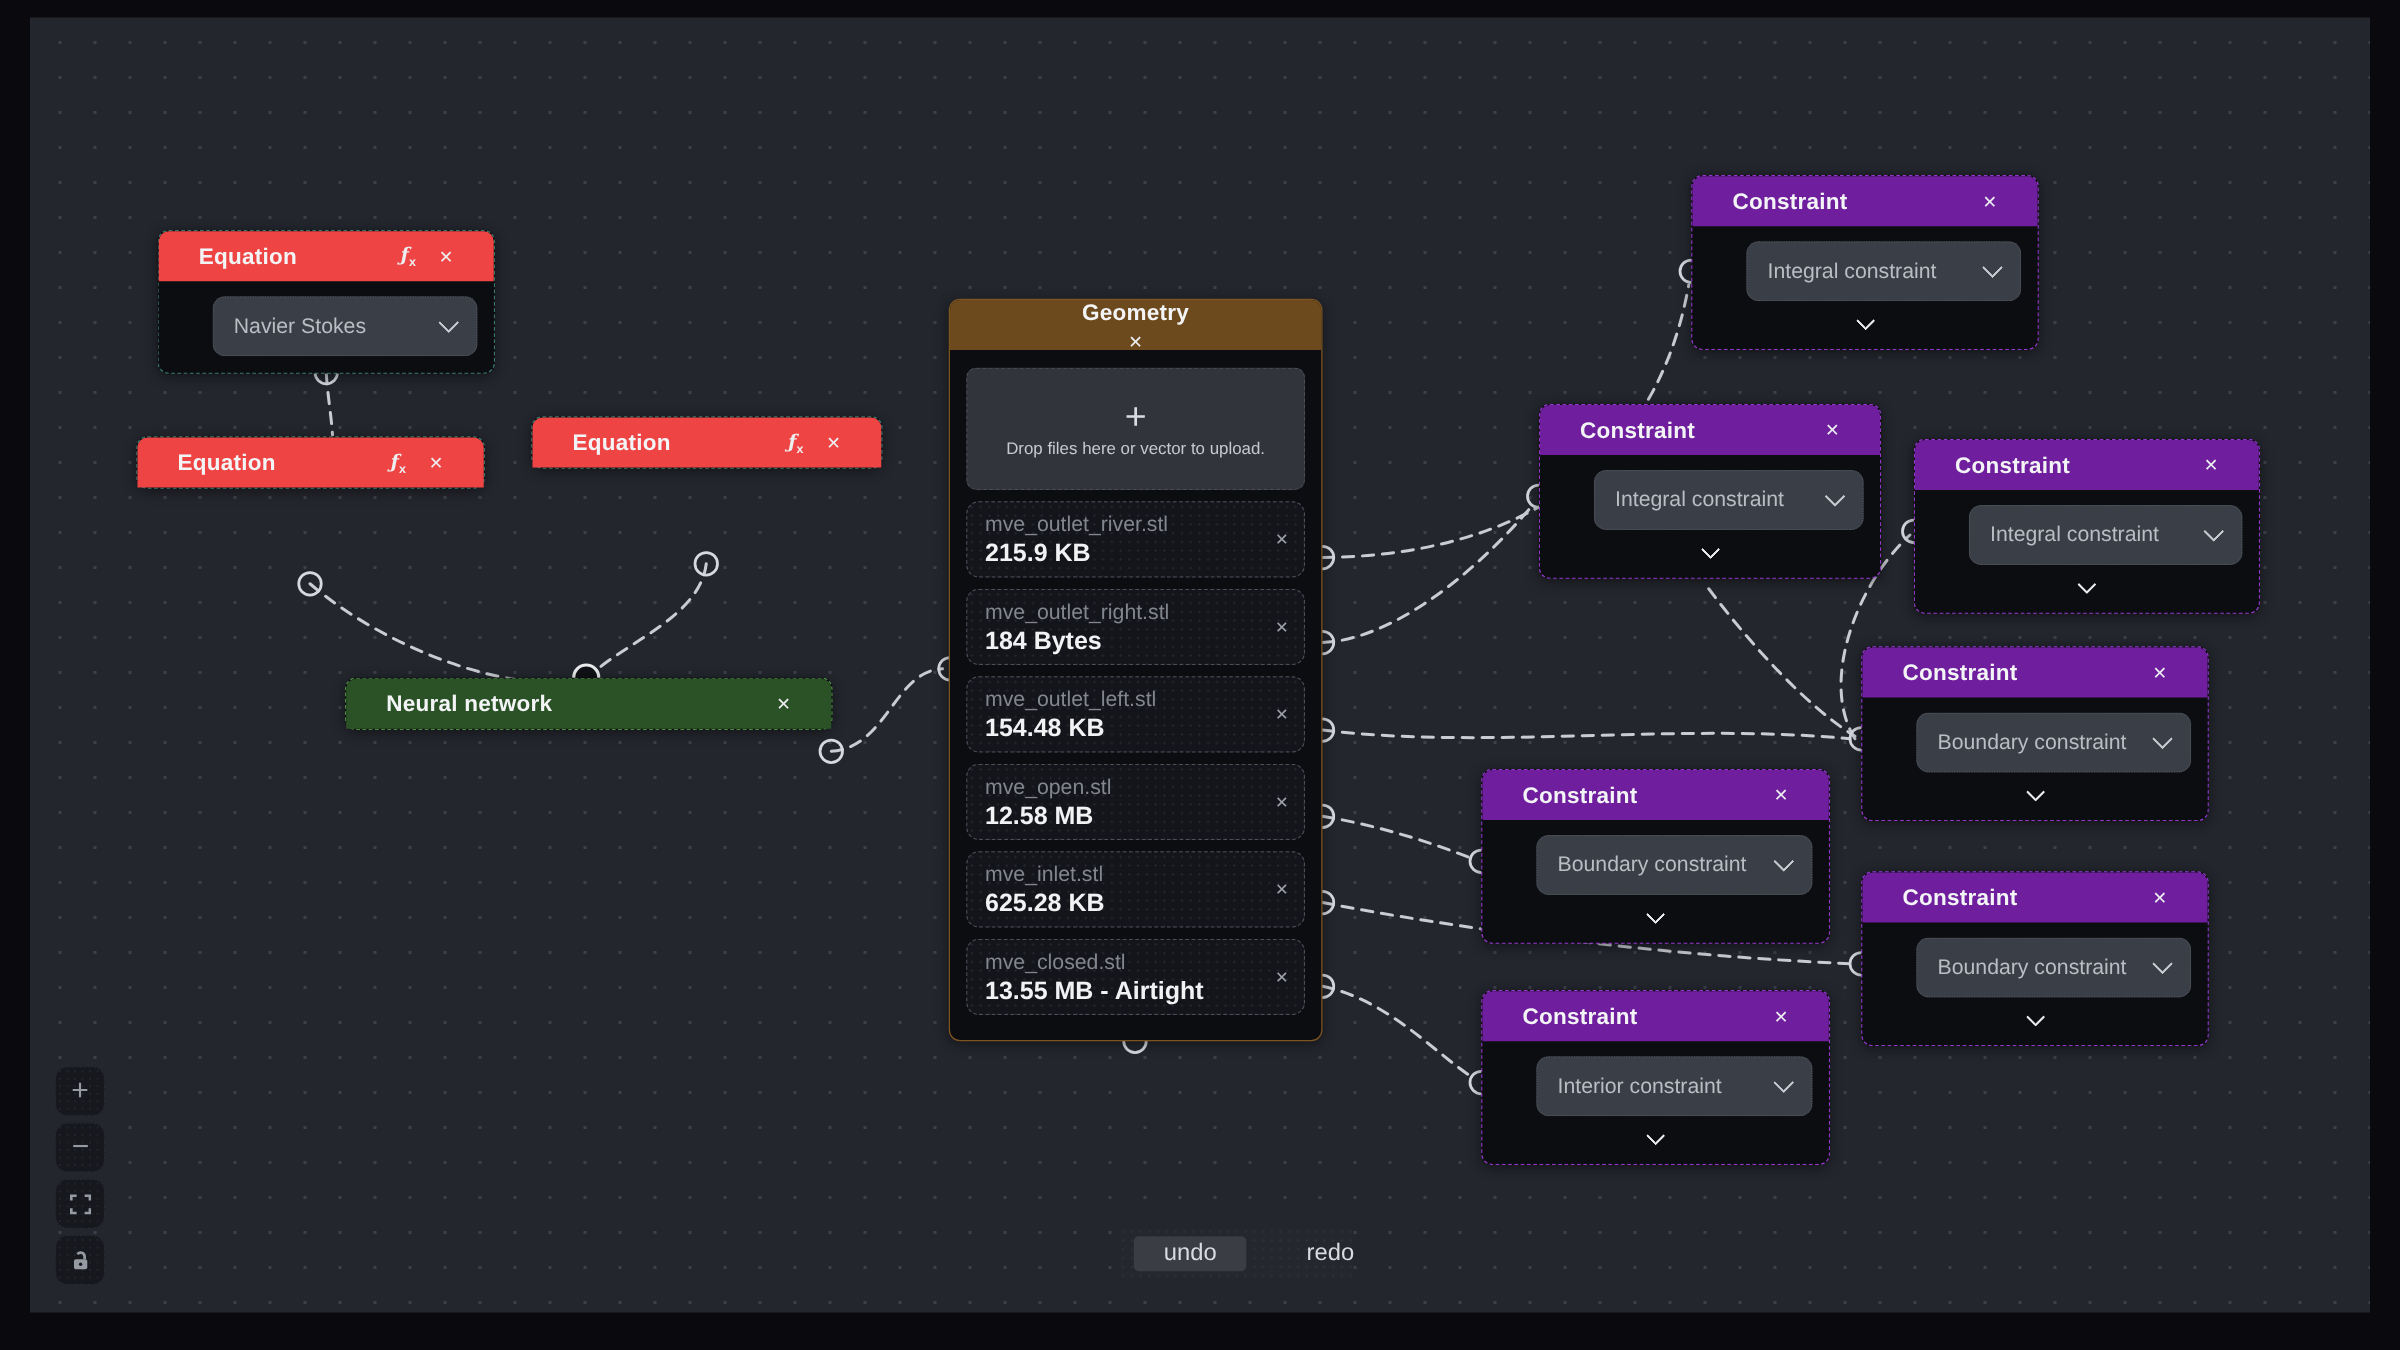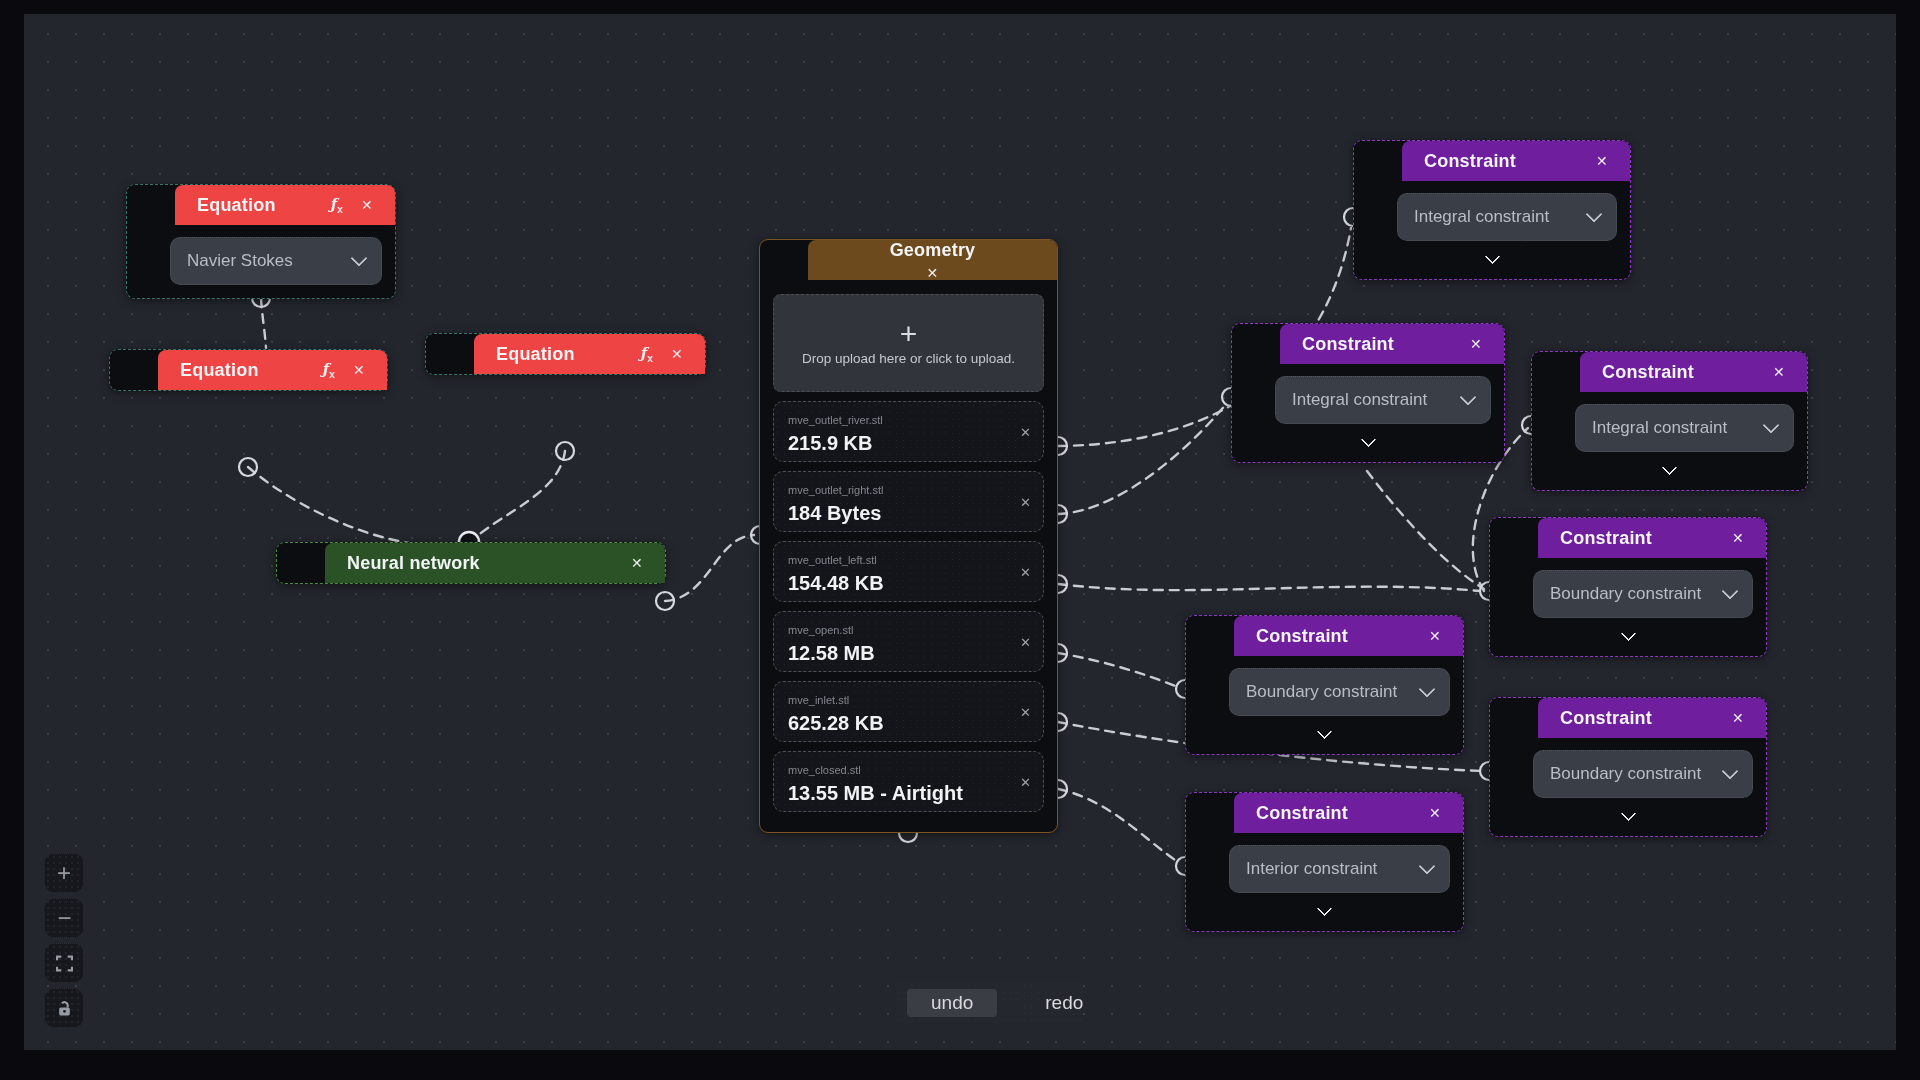--- a/index.html
+++ b/index.html
@@ -15,22 +15,22 @@
     background-image:radial-gradient(circle,#3c404a 1.3px,transparent 1.5px);
     background-size:28px 28px;background-position:10px 6px;
   }
   #wires{position:absolute;left:0;top:0;width:1920px;height:1080px;z-index:2;pointer-events:none;}
   .node{
     position:absolute;z-index:3;border-radius:9px;background:#0c0d11;
     box-shadow:0 2px 10px rgba(0,0,0,.45);
   }
   .node .hdr{
     height:40px;border-radius:8px 8px 0 0;display:flex;align-items:center;
-    justify-content:space-between;padding:0 22px;color:#f3f4f6;font-weight:bold;
-    font-size:18px;letter-spacing:.2px;margin-left:48px;
+    justify-content:space-between;padding:0 32px;color:#f3f4f6;font-weight:bold;
+    font-size:18px;letter-spacing:.2px;
   }
   .node .body{padding:12px 13px 13px;}
   .eq{border:1px dashed #37776b;}
   .eq .hdr{background:#ef4444;}
   .nn{border:1px dashed #4b8a40;}
   .nn .hdr{background:#2b5226;}
   .geo{border:1px solid #7d5420;}
   .geo .hdr{background:#6d4a1e;flex-direction:column;}
   .con{border:1px dashed #9136c9;}
   .con .hdr{background:#6f1e9d;}
@@ -55,21 +55,21 @@
     height:96px;background:#31343b;border:1px dashed #4b4e56;border-radius:8px;
     display:flex;flex-direction:column;align-items:center;justify-content:center;gap:4px;
     color:#c6c9cd;font-size:13.5px;cursor:pointer;
   }
   .dz-plus{font-size:30px;line-height:26px;color:#d8dbdf;font-weight:300;}
   .filerow{
     position:relative;background:#14151a;border:1px dashed #4b4f58;border-radius:10px;
     padding:9px 34px 9px 14px;margin-top:9px;
     background-image:radial-gradient(circle,#23252c 0.8px,transparent 1px);background-size:7px 7px;
   }
-  .fname{color:#82868e;font-size:11px;line-height:18px;margin-bottom:5px;
+  .fname{color:#82868e;font-size:17px;line-height:18px;margin-bottom:5px;
     white-space:nowrap;overflow:hidden;}
   .fsize{color:#f1f2f4;font-size:20px;font-weight:700;line-height:18px;}
   .frem{position:absolute;right:12px;top:50%;transform:translateY(-50%);color:#9da1a9;
     font-size:13px;cursor:pointer;}
   
   .ctrl{
     position:absolute;z-index:4;width:38px;height:38px;border-radius:10px;background:#16181d;
     border:1px dotted #2d3037;display:flex;align-items:center;justify-content:center;
     color:#969aa2;cursor:pointer;
     background-image:radial-gradient(circle,#22242b 0.8px,transparent 1px);background-size:6px 6px;
@@ -174,21 +174,21 @@
 </div>
 
 <div class="node geo" style="left:759px;top:239px;width:299px;height:594px;box-sizing:border-box;">
   <div class="hdr">
     <span>Geometry</span>
     <span class="xbtn">✕</span>
   </div>
   <div class="body" style="padding:14px 13px 13px;">
     <div class="dropzone">
       <span class="dz-plus">+</span>
-      <span>Drop upload here or click to upload.</span>
+      <span>Drop files here or vector to upload.</span>
     </div>
     <div style="margin-top:3px;">
       <div class="filerow">
         <div class="fname">mve_outlet_river.stl</div>
         <div class="fsize">215.9 KB</div>
         <span class="frem">✕</span>
       </div>
       <div class="filerow">
         <div class="fname">mve_outlet_right.stl</div>
         <div class="fsize">184 Bytes</div>

